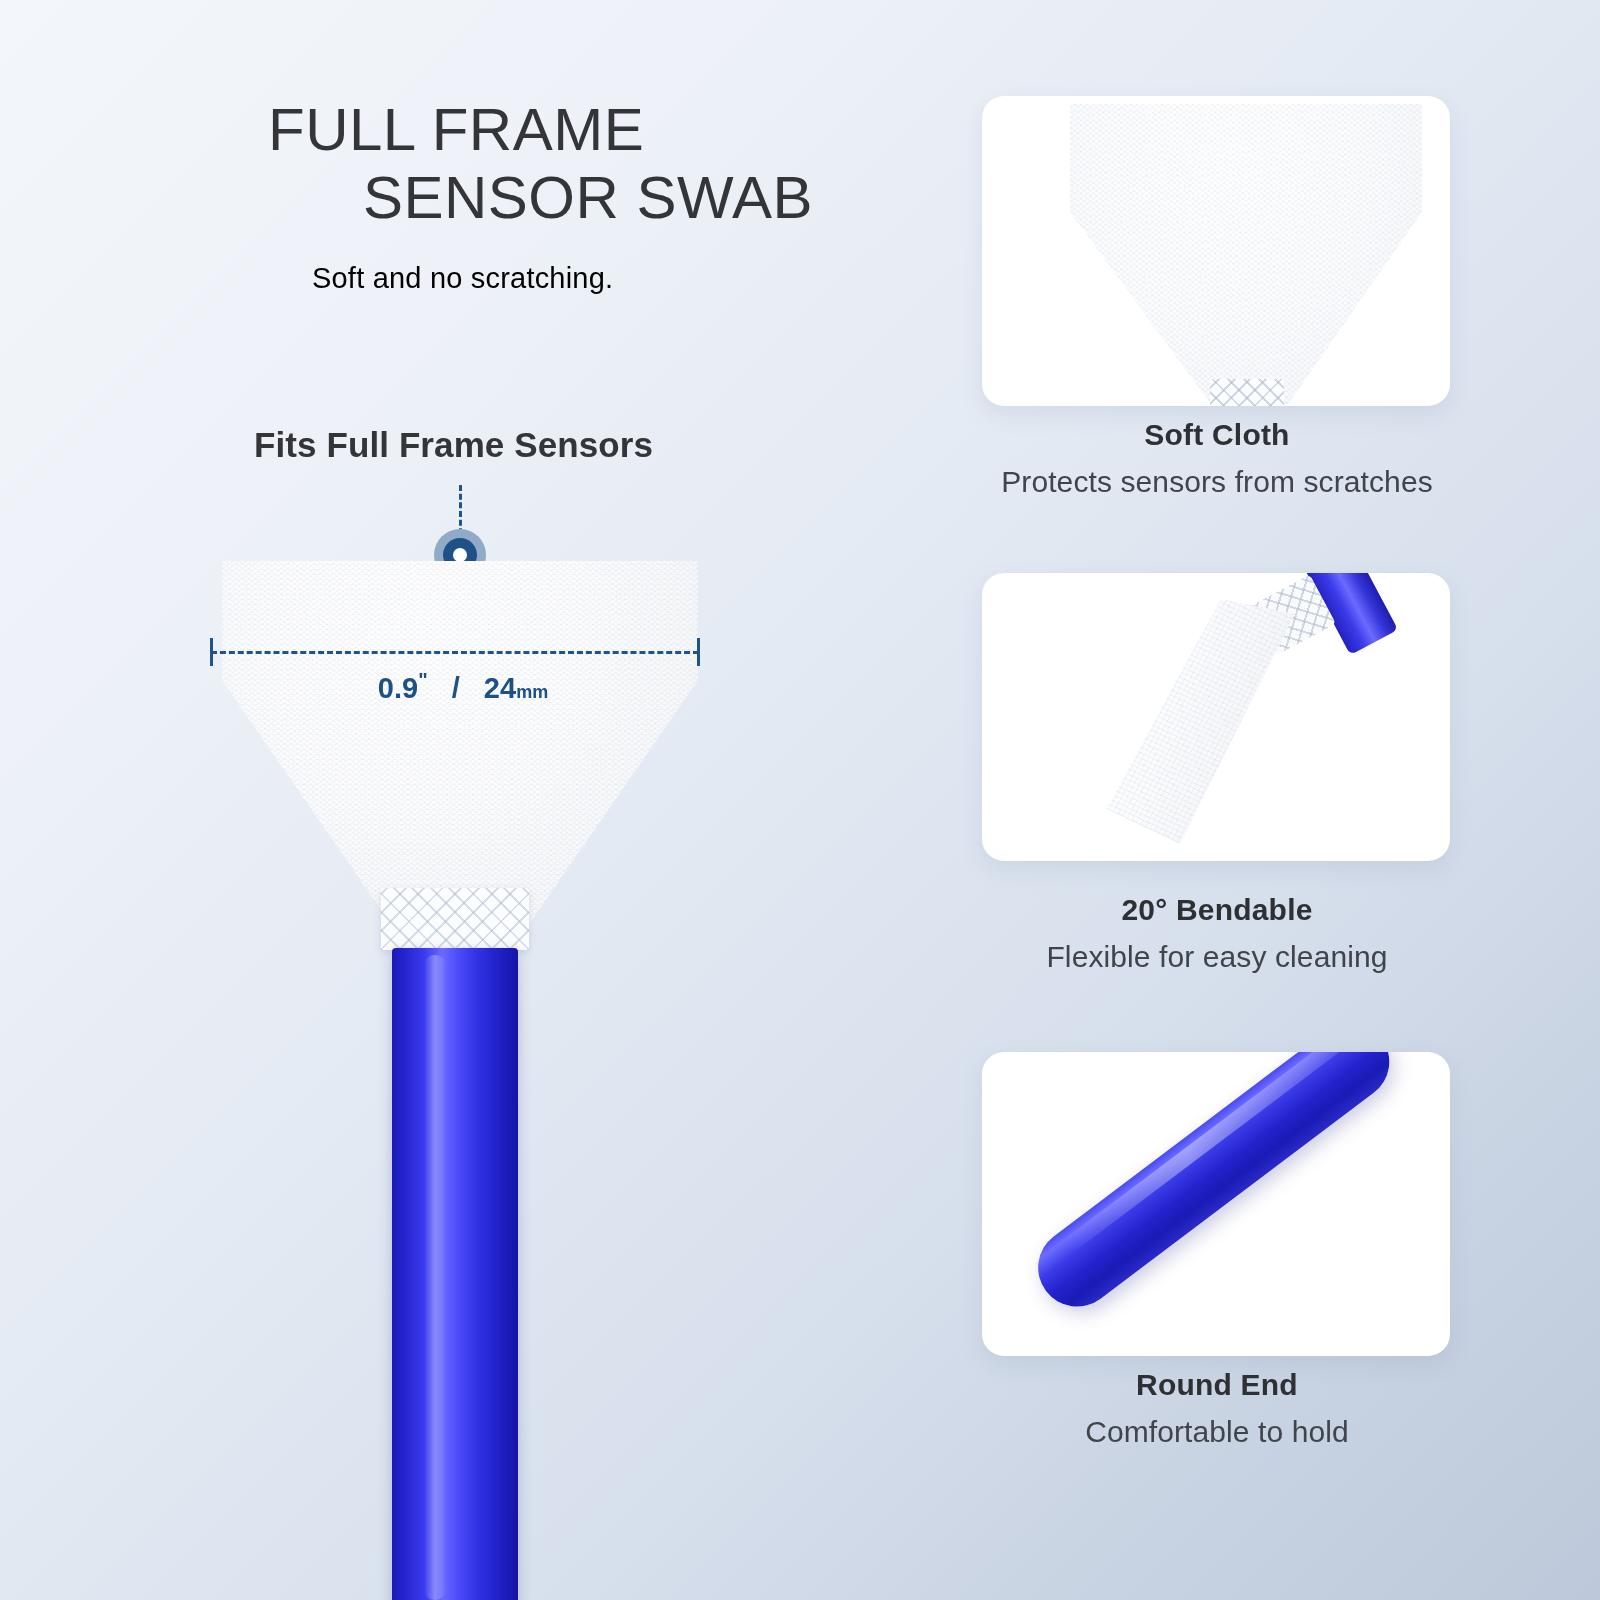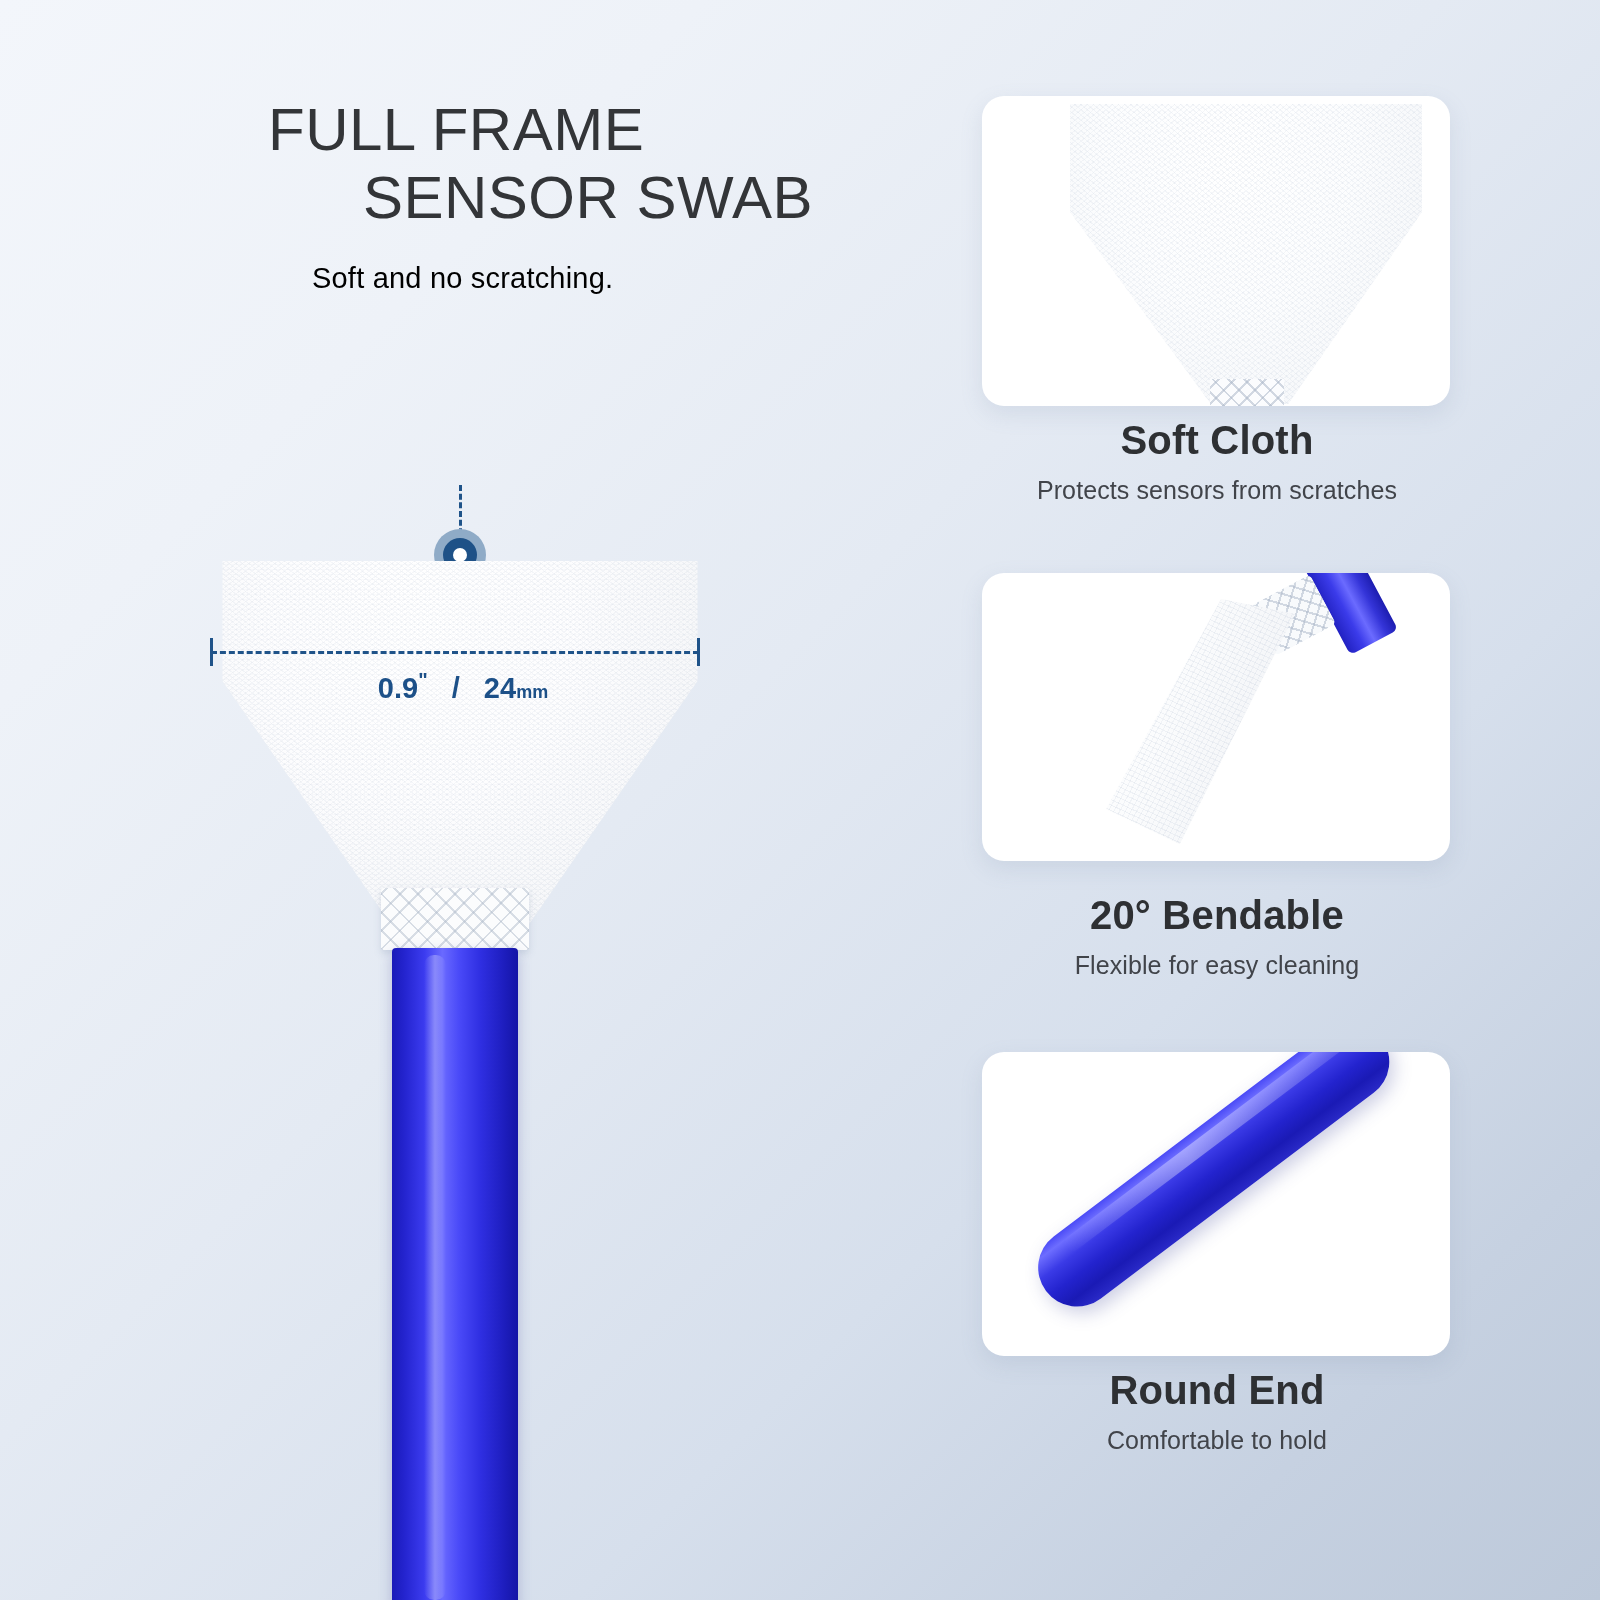--- a/index.html
+++ b/index.html
@@ -116,22 +116,22 @@
     position:absolute;left:0;width:468px;
     background:#ffffff;border-radius:22px;
     box-shadow:0 8px 22px rgba(120,138,168,0.16);
     overflow:hidden;
   }
   .card.c1{top:96px;height:310px;}
   .card.c2{top:573px;height:288px;}
   .card.c3{top:1052px;height:304px;}
 
   .caption{position:absolute;left:0;width:470px;text-align:center;}
-  .cap-title{font-size:40px;font-weight:bold;color:#2e3033;letter-spacing:0.2px;}
-  .cap-sub{font-size:25px;color:#41444a;margin-top:13px;letter-spacing:0.1px;}
+  .cap-title{font-size:30px;font-weight:bold;color:#2e3033;letter-spacing:0.2px;}
+  .cap-sub{font-size:30px;color:#41444a;margin-top:13px;letter-spacing:0.1px;}
   .cap1{top:418px;}
   .cap2{top:893px;}
   .cap3{top:1368px;}
 
   
   .c1-head{
     position:absolute;left:88px;top:8px;width:352px;height:300px;
     background:radial-gradient(ellipse at 45% 18%, #ffffff 0%, #fcfdfe 45%, #f2f4f7 100%);
     -webkit-clip-path: polygon(0% 0%, 100% 0%, 100% 36%, 62% 100%, 40% 100%, 0% 36%);
     clip-path: polygon(0% 0%, 100% 0%, 100% 36%, 62% 100%, 40% 100%, 0% 36%);
@@ -207,20 +207,21 @@
 
 <div class="left-pane">
 
   <div class="headline">
     <span>FULL FRAME</span>
     <span class="l2">SENSOR SWAB</span>
   </div>
 
   <div class="subhead">Soft and no scratching.</div>
 
+  <div class="fits-label">Fits Full Frame Sensors</div>
 
   <div class="pointer-line"></div>
 
   <div class="marker">
     <div class="ring">
       <div class="core"></div>
     </div>
   </div>
 
   <div class="swab">

